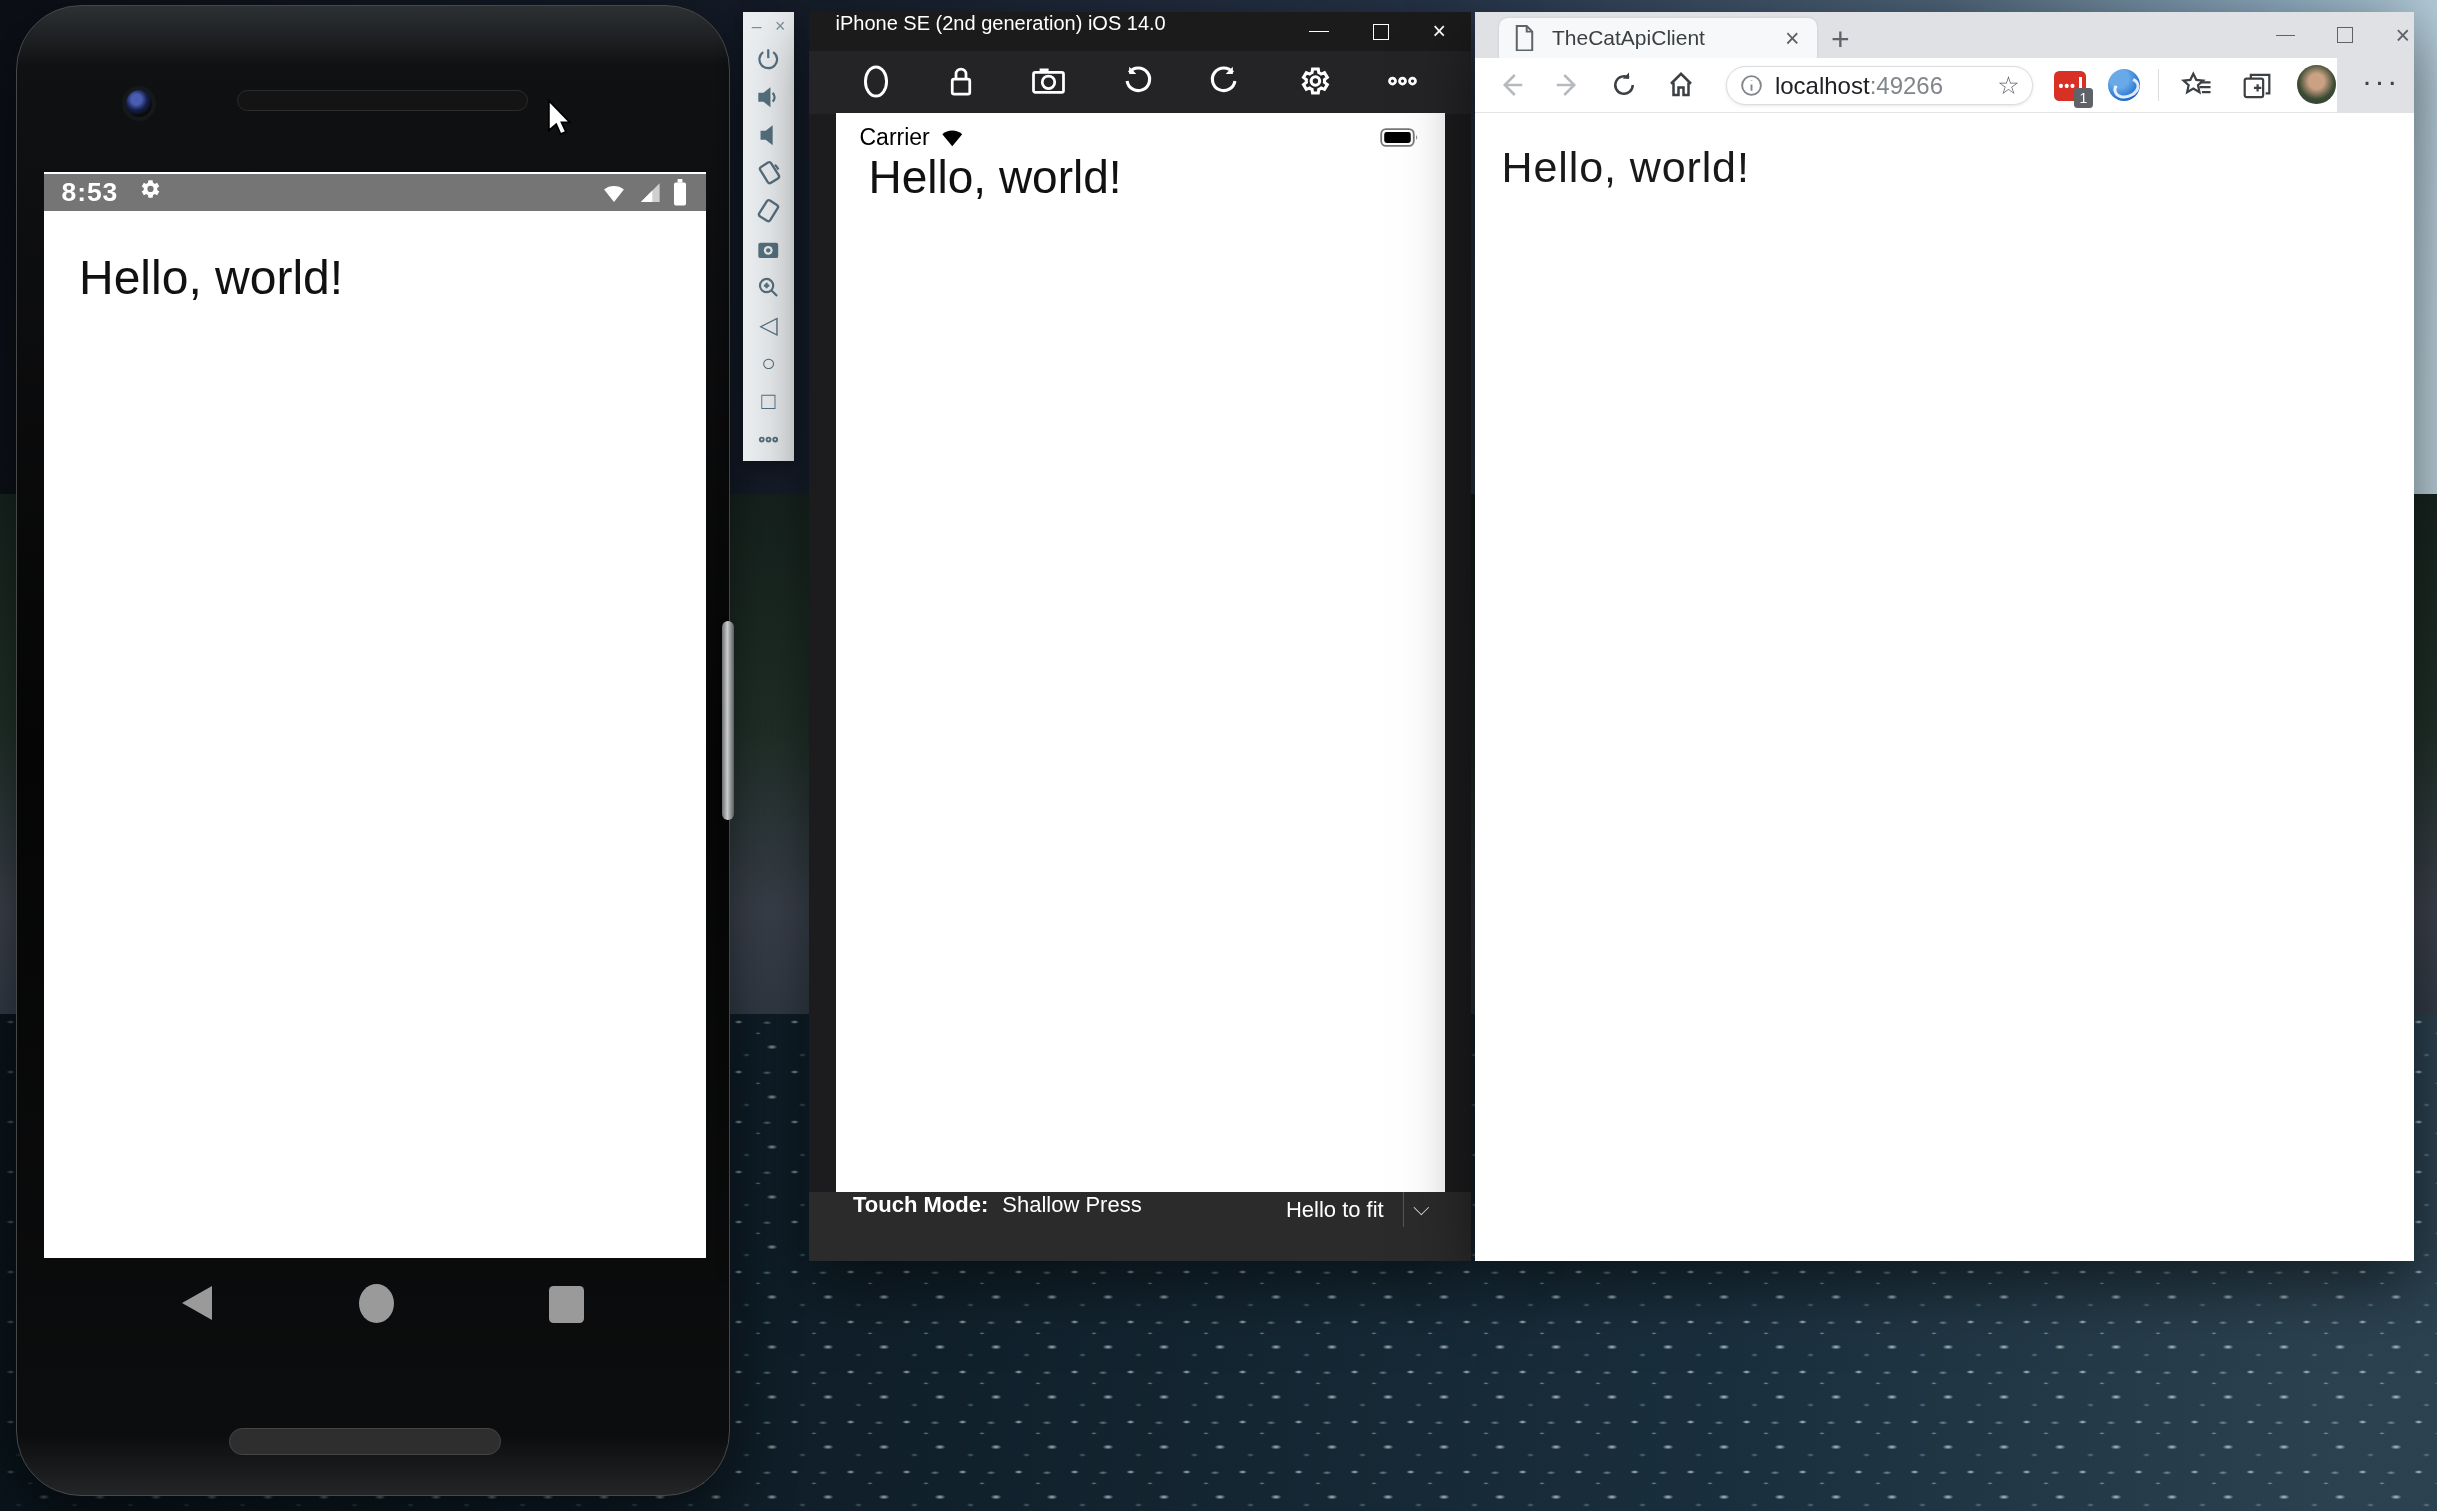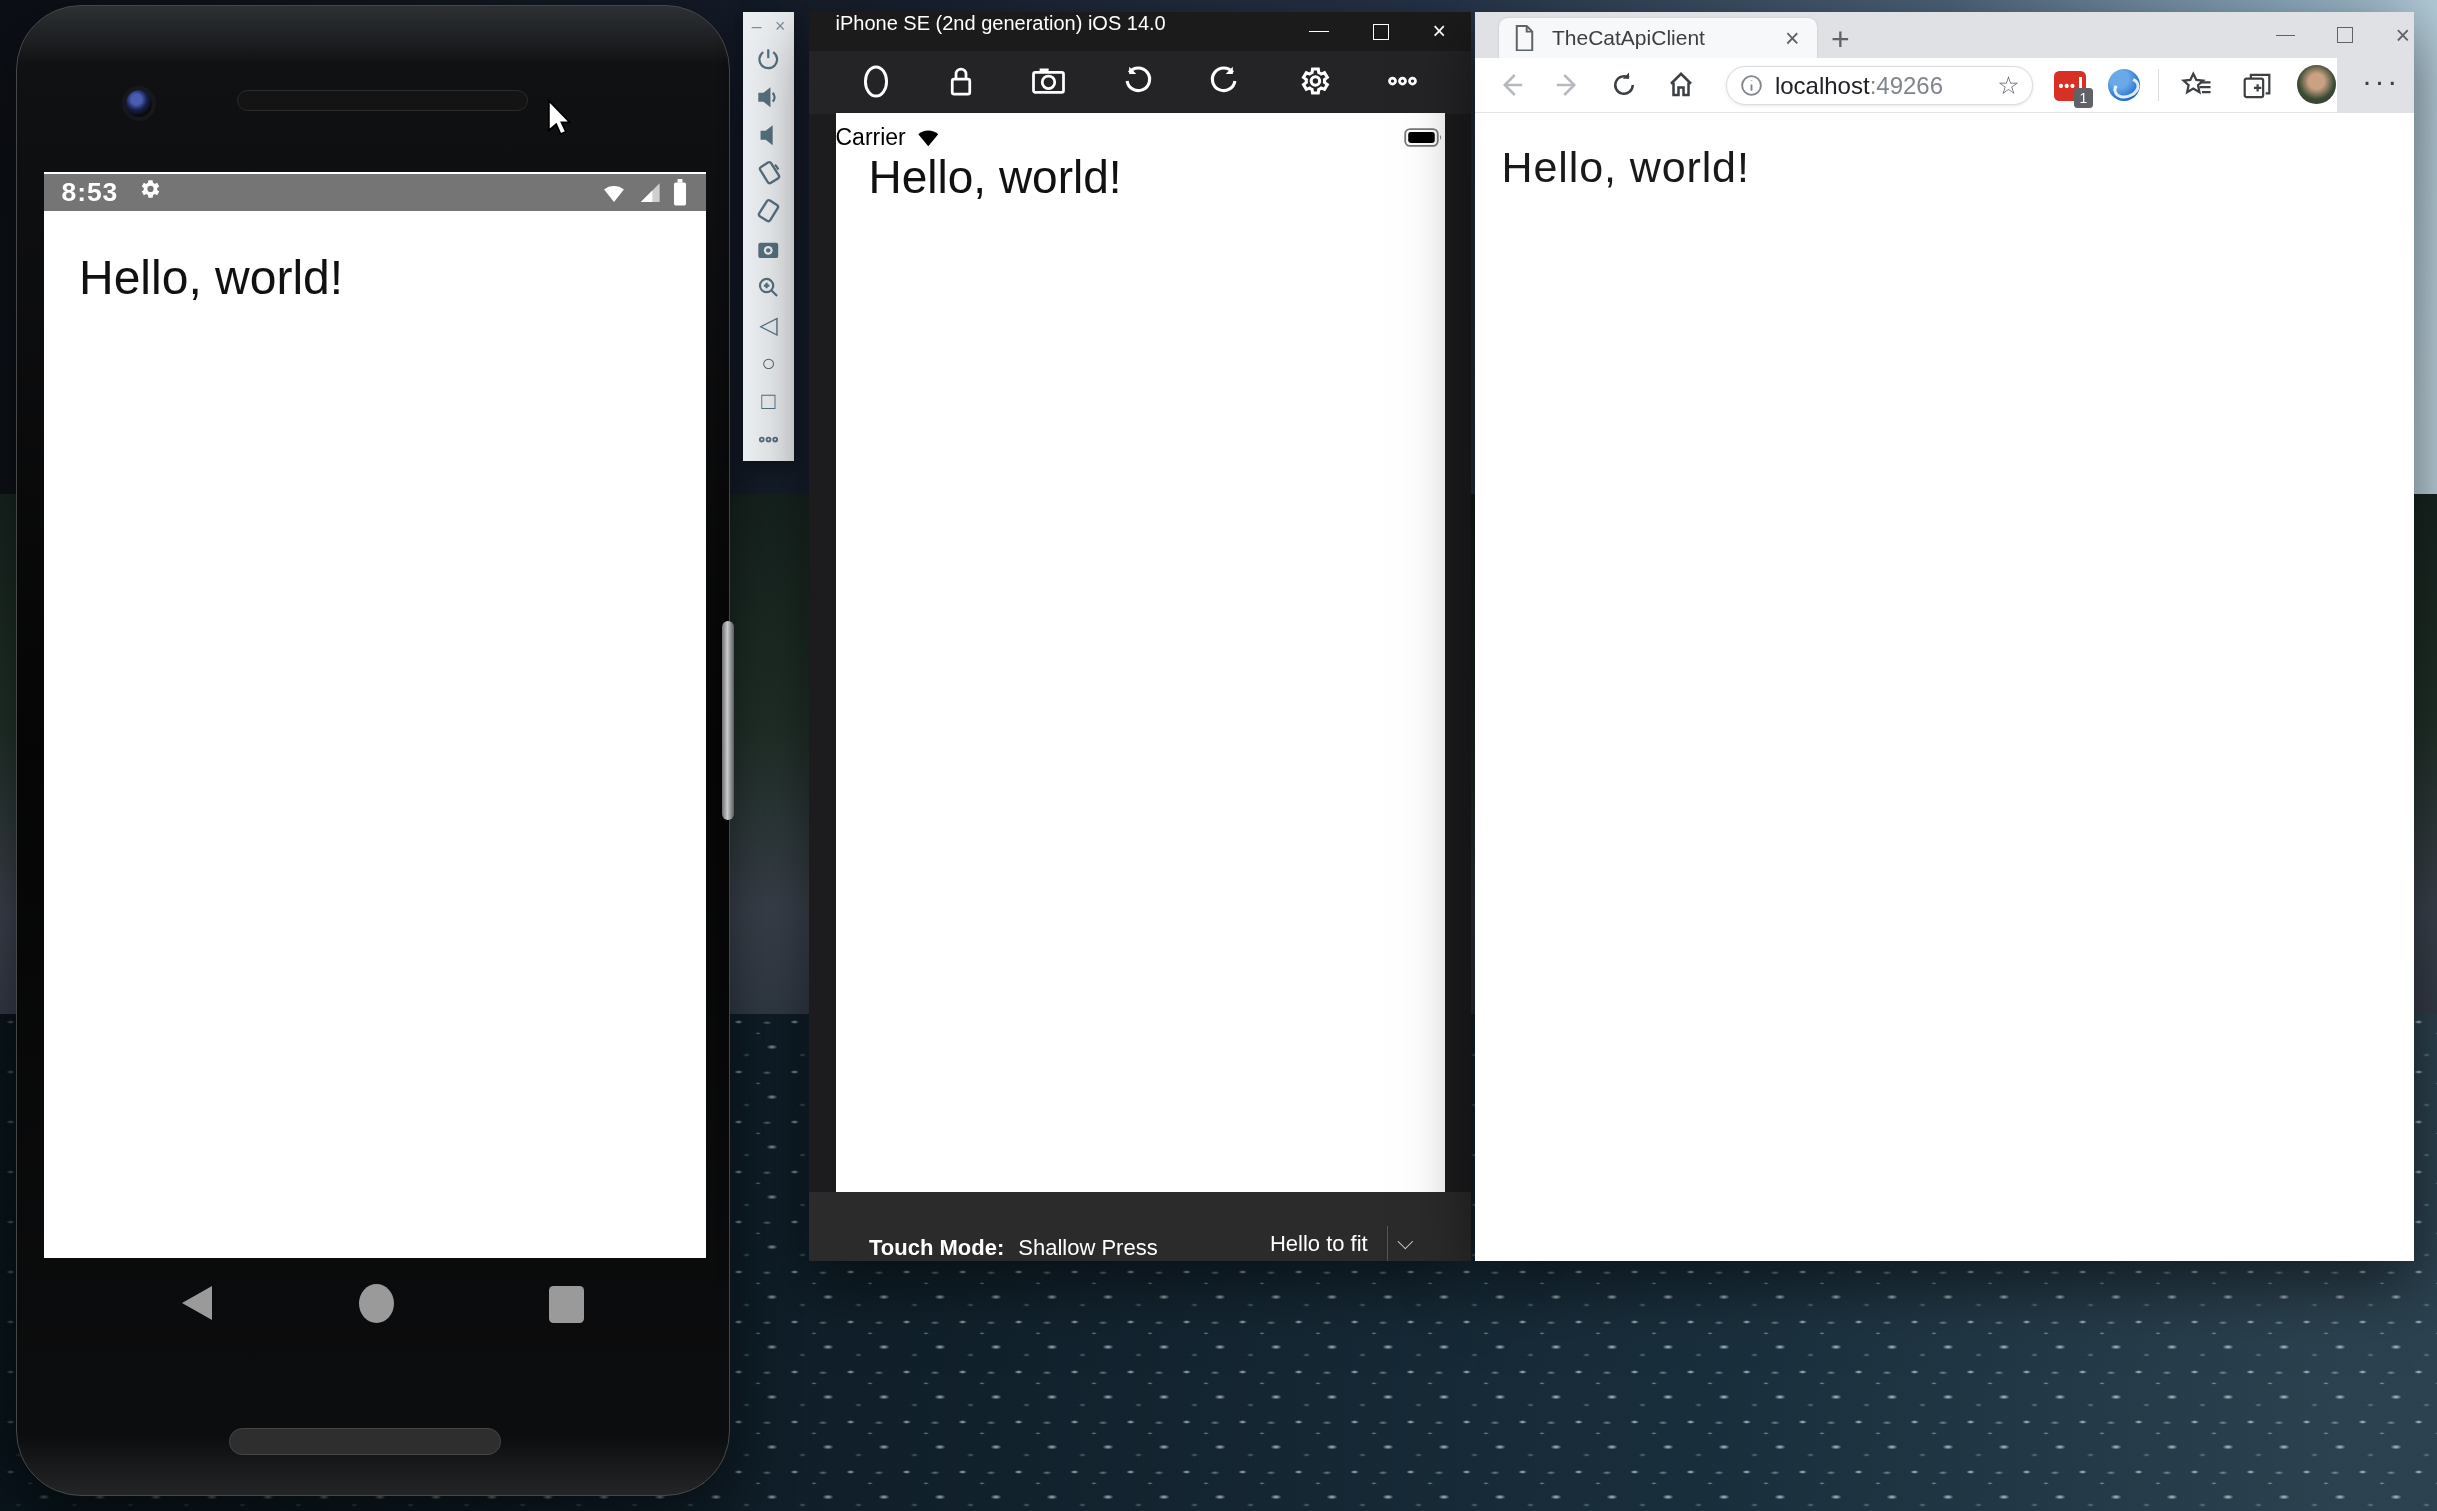--- a/index.html
+++ b/index.html
@@ -62,27 +62,27 @@
   .ios-titlebar { left:0; top:0; width:662px; height:39px; background:#1b1b1b; display:flex; align-items:flex-start; }
   .ios-title { color:#fff; font-size:20px; margin-left:26.5px; }
   .ios-controls { position:absolute; right:25px; top:0; height:39px; display:flex; align-items:center; gap:44px; }
   .ios-min { width:19.4px; height:0; border-top:1.8px solid #fff; }
   .ios-max { width:16px; height:16px; border:1.8px solid #fff; }
   .ios-close { color:#fff; font-size:23px; line-height:1; }
   .ios-toolbar { left:0; top:39px; width:662px; height:63px; background:#242426;
     display:flex; align-items:center; justify-content:space-between; padding:0 51px; }
   .ios-toolbar svg { stroke:#fff; fill:none; stroke-width:2.2; }
   .ios-screen { left:26.5px; top:101px; width:609px; height:1079px; background:#fff; overflow:hidden; }
-  .ios-statusbar { left:0; top:7px; width:609px; height:35px; display:flex; align-items:center; padding:0 0; color:#000; }
+  .ios-statusbar { left:0; top:7px; width:609px; height:35px; display:flex; align-items:center; padding:0 24px; color:#000; }
   .ios-carrier { font-size:23px; }
   .ios-time { position:absolute; left:0; right:0; text-align:center; font-size:24px; font-weight:bold; }
   .ios-batt-wrap { margin-left:auto; display:flex; align-items:center; }
   .ios-hello { left:33px; top:37px; font-size:46px; color:#111; }
   .ios-bottombar { left:0; top:1180px; width:662px; height:69px; background:#2b2b2b; color:#fff;
-    display:flex; align-items:flex-end; padding:0 60px; font-size:22px; }
+    display:flex; align-items:flex-start; padding:0 44px; font-size:22px; }
   .ios-touchmode-label { font-weight:bold; }
   .ios-touchmode-value { margin-left:14px; }
   .ios-scale { margin-left:auto; display:flex; align-items:center; }
   .ios-scale-sep { width:0; height:35px; border-left:0.9px solid #555; margin:0 12.3px 0 19.4px; }
   .chev { width:10.6px; height:10.6px; border-right:1.8px solid #ddd; border-bottom:1.8px solid #ddd; transform:rotate(45deg); margin-top:-5.3px; }
 
   
   .br-win { left:1475px; top:12.3px; width:939px; height:1249px; background:#dfe1e5;
     box-shadow:0 21px 62px rgba(0,0,0,.55); }
   .br-tabbar { left:0; top:0; width:939px; height:46px;margin-left:17px; }

